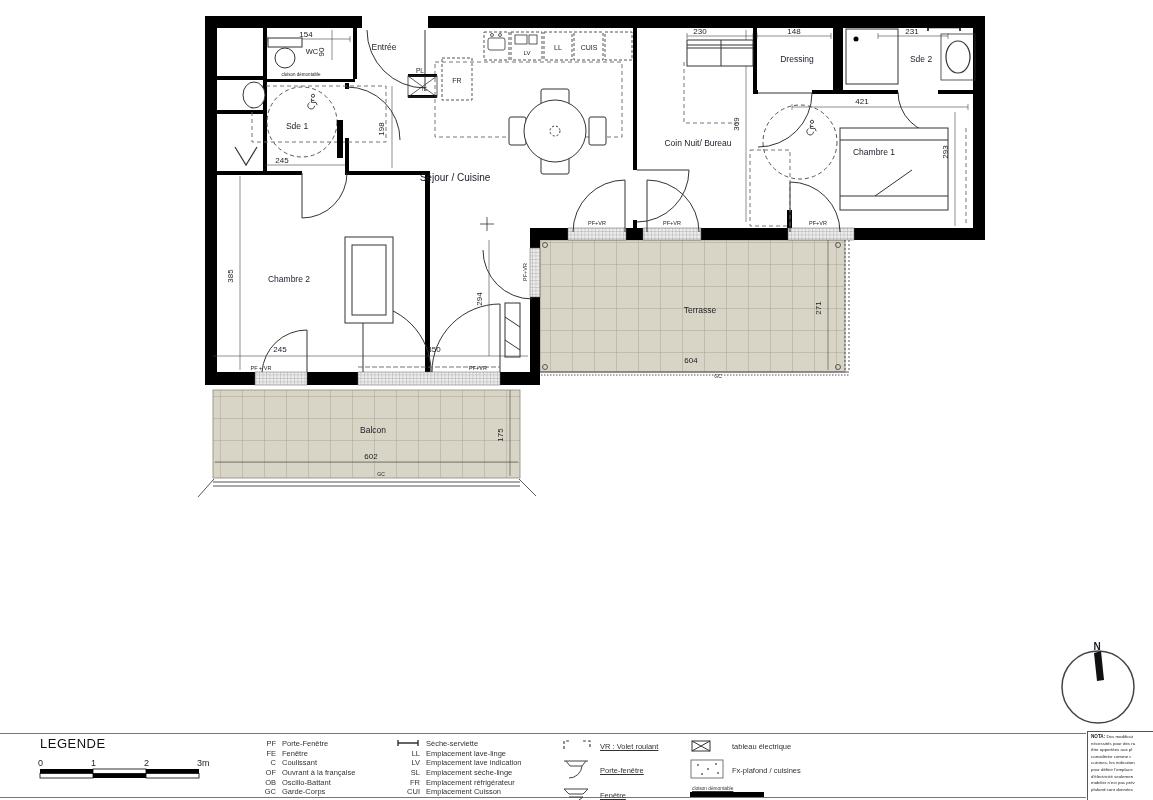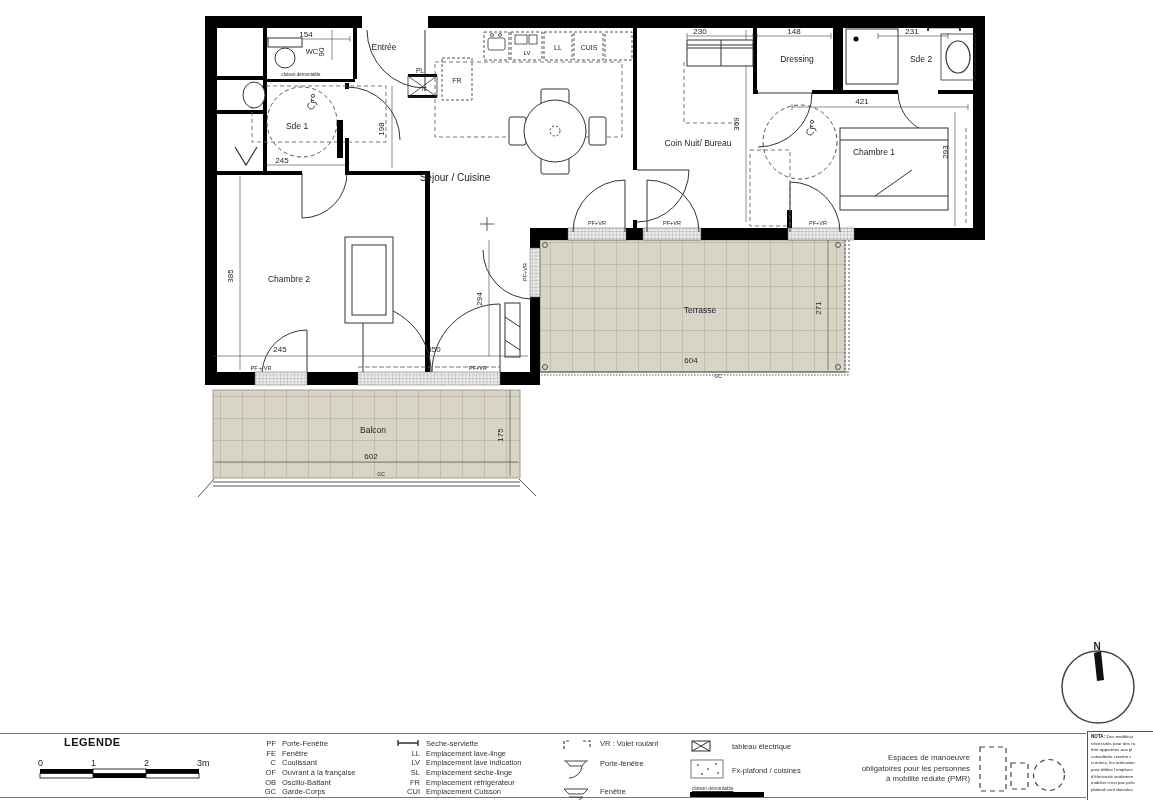--- a/index.html
+++ b/index.html
@@ -6,31 +6,31 @@
   .page{position:relative;width:1153px;height:800px;background:#fff;overflow:hidden;
         font-family:"Liberation Sans",sans-serif;}
   svg.plan{position:absolute;left:0;top:0;}
   svg text{fill:#1b1c28;font-family:"Liberation Sans",sans-serif;}
   .ctr{text-anchor:middle;}
   .t10{font-size:10px;} .t85{font-size:8.5px;} .t8{font-size:8px;} .t75{font-size:7.5px;}
   .t7{font-size:7px;} .t65{font-size:6.5px;} .t6{font-size:6px;} .t55{font-size:5.5px;}
   .t5{font-size:5px;} .t45{font-size:4.5px;}
   .rule-top{position:absolute;left:0;top:733px;width:1086px;border-top:1px solid #777;}
   .rule-bottom{position:absolute;left:0;top:797px;width:1086px;border-top:1px solid #777;}
-  .legend-title{position:absolute;left:40px;top:736px;font-size:11px;font-weight:bold;color:#111;letter-spacing:.5px;margin-left:24px;}
+  .legend-title{position:absolute;left:40px;top:736px;font-size:13px;font-weight:normal;color:#111;letter-spacing:.5px;}
   .scalebar{position:absolute;left:36px;top:758px;}
   .col{position:absolute;font-size:7.5px;color:#333;}
   .c1{left:250px;top:739px;}
   .c2{left:396px;top:739px;}
   .c3{left:562px;top:739px;}
   .c4{left:690px;top:739px;}
   .lrow{display:flex;align-items:flex-start;height:9.7px;}
   .abbr{display:inline-block;width:26px;text-align:right;margin-right:6px;flex:none;}
   .abbr2{display:inline-block;width:24px;text-align:right;margin-right:6px;flex:none;}
-  .srow{display:flex;align-items:flex-start;margin-bottom:6px;}
+  .srow{display:flex;align-items:center;margin-bottom:6px;text-decoration:underline;}
   .sicon{display:inline-block;width:30px;margin-right:8px;flex:none;}
   .s2row{display:flex;align-items:center;margin-bottom:5px;}
   .s2icon{display:inline-block;width:34px;margin-right:8px;flex:none;}
   .cloison-wrap{margin-top:3px;}
   .cloison-txt{font-size:4.8px;text-decoration:underline;color:#333;margin-left:2px;}
   .cloison-bar{width:74px;height:5px;background:#000;margin-top:1px;}
   .pmr-block{position:absolute;left:832px;top:744px;display:flex;align-items:center;}
   .pmr-text{width:138px;text-align:right;font-size:7.8px;line-height:10.5px;color:#333;margin-right:8px;}
   .nota{position:absolute;left:1087px;top:731px;width:66px;height:67px;border:1px solid #555;
         background:#fff;padding:2px 0 0 3px;font-size:4.4px;line-height:6.6px;color:#222;overflow:hidden;}
@@ -403,32 +403,20 @@
             <circle cx="28" cy="14" r="0.9" fill="#555"></circle>
           </svg></span>
         <span>Fx-plafond / cuisines</span>
       </div>
   <div class="cloison-wrap">
     <div class="cloison-txt">cloison démontable</div>
     <div class="cloison-bar"></div>
   </div>
 </div>
 
-<div class="pmr-block">
-  <div class="pmr-text">
-    <div>Espaces de manoeuvre</div>
-    <div>obligatoires pour les personnes</div>
-    <div>à mobilité réduite (PMR)</div>
-  </div>
-  <svg width="92" height="50">
-    <rect x="2" y="3" width="26" height="44" fill="none" stroke="#444" stroke-width="1.2" stroke-dasharray="5 4"></rect>
-    <rect x="33" y="19" width="17" height="26" fill="none" stroke="#444" stroke-width="1.2" stroke-dasharray="5 4"></rect>
-    <circle cx="71" cy="31" r="15.5" fill="none" stroke="#444" stroke-width="1.2" stroke-dasharray="5 4"></circle>
-  </svg>
-</div>
 
 <div class="nota">
   <div><b>NOTA:</b> <span>Des modificat</span></div>
   <div>nécessités pour des ra</div>
   <div>être apportées aux pl</div>
   <div>considérée comme c</div>
   <div>cuisines, les indication</div>
   <div>pour définir l'emplace</div>
   <div>d'électricité seulemen</div>
   <div>mobilier n'est pas prév</div>

